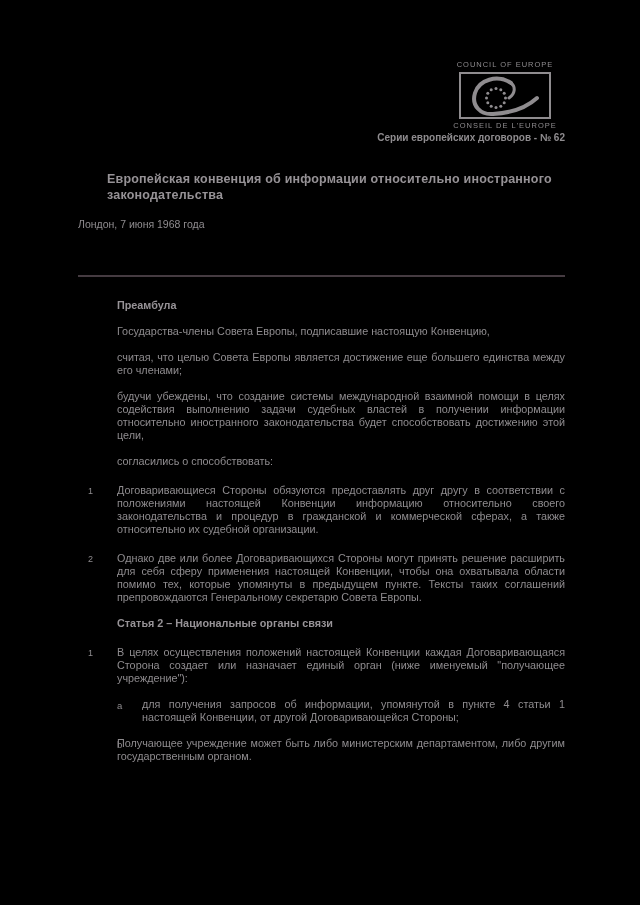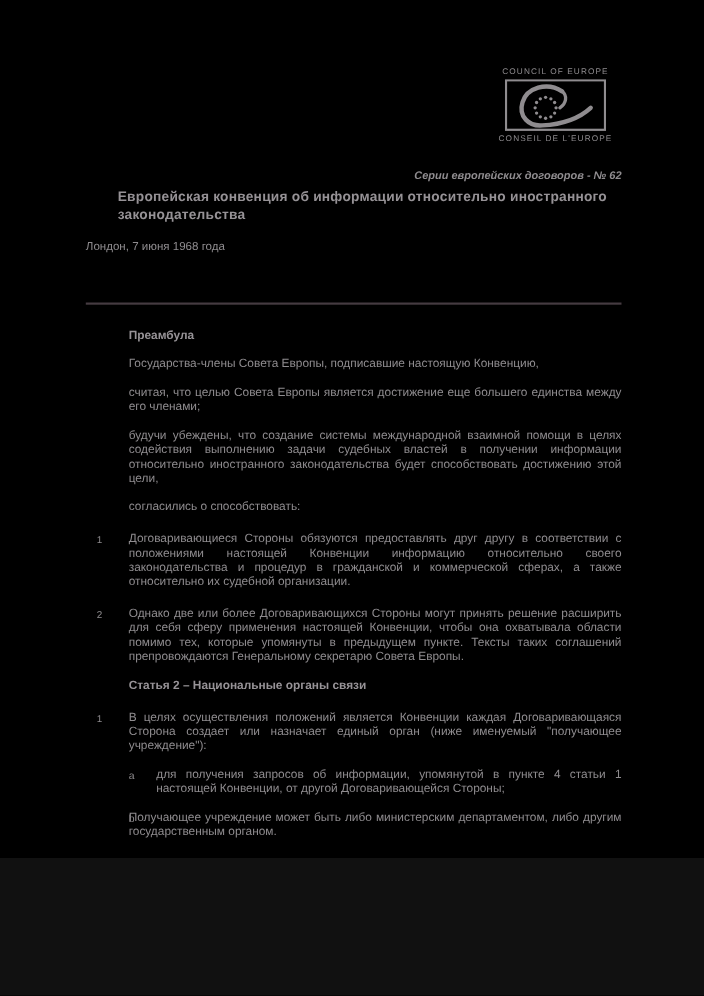--- a/index.html
+++ b/index.html
@@ -1,39 +1,39 @@
 <!DOCTYPE html>
 <html><head>
 <meta charset="utf-8">
 <style>
   html,body{margin:0;padding:0;background:#111;}
   .page{
     position:relative;
-    width:640px;height:780px;
+    width:640px;height:905px;
     background:#000000;
     font-family:"Liberation Sans", sans-serif;
     color:#8f8c8f;
     overflow:hidden;
   }
   
   .logo-block{
     position:absolute;left:448px;top:60px;width:114px;
     text-align:center;
   }
   .logo-label{
     font-size:7.5px;letter-spacing:1px;color:#8f8c8f;
     white-space:nowrap;
   }
   .logo-box{
     width:92px;height:47px;margin:3px auto 2px auto;display:block;
   }
   
   .series-line{
-    position:absolute;top:155px;right:75px;
-    font-size:10px;font-weight:bold;font-style:italic;color:#8f8c8f;
+    position:absolute;top:132px;right:75px;
+    font-size:10px;font-weight:bold;color:#8f8c8f;
   }
   .doc-title{
     position:absolute;left:78px;top:171px;width:462px;
     font-size:12.5px;font-weight:bold;line-height:16px;
     letter-spacing:0.2px;color:#969296;margin-left:29px;
   }
   .date-line{
     position:absolute;left:78px;top:218px;
     font-size:10.5px;color:#8f8c8f;
   }
@@ -118,21 +118,21 @@
 
     <div class="block numbered">
       <span class="num-marker">2</span>
       <span>Однако две или более Договаривающихся Стороны могут принять решение расширить для себя сферу применения настоящей Конвенции, чтобы она охватывала области помимо тех, которые упомянуты в предыдущем пункте. Тексты таких соглашений препровождаются Генеральному секретарю Совета Европы.</span>
     </div>
 
     <div class="block heading">Статья 2 – Национальные органы связи</div>
 
     <div class="block numbered">
       <span class="num-marker">1</span>
-      <span>В целях осуществления положений является Конвенции каждая Договаривающаяся Сторона создает или назначает единый орган (ниже именуемый "получающее учреждение"):</span>
+      <span>В целях осуществления положений настоящей Конвенции каждая Договаривающаяся Сторона создает или назначает единый орган (ниже именуемый "получающее учреждение"):</span>
     </div>
 
     <div class="block lettered">
       <span class="letter-marker">a</span>
       <span>для получения запросов об информации, упомянутой в пункте 4 статьи 1 настоящей Конвенции, от другой Договаривающейся Стороны;</span>
     </div>
 
     <div class="block lettered">
       <span class="letter-marker">b</span>
     </div>

